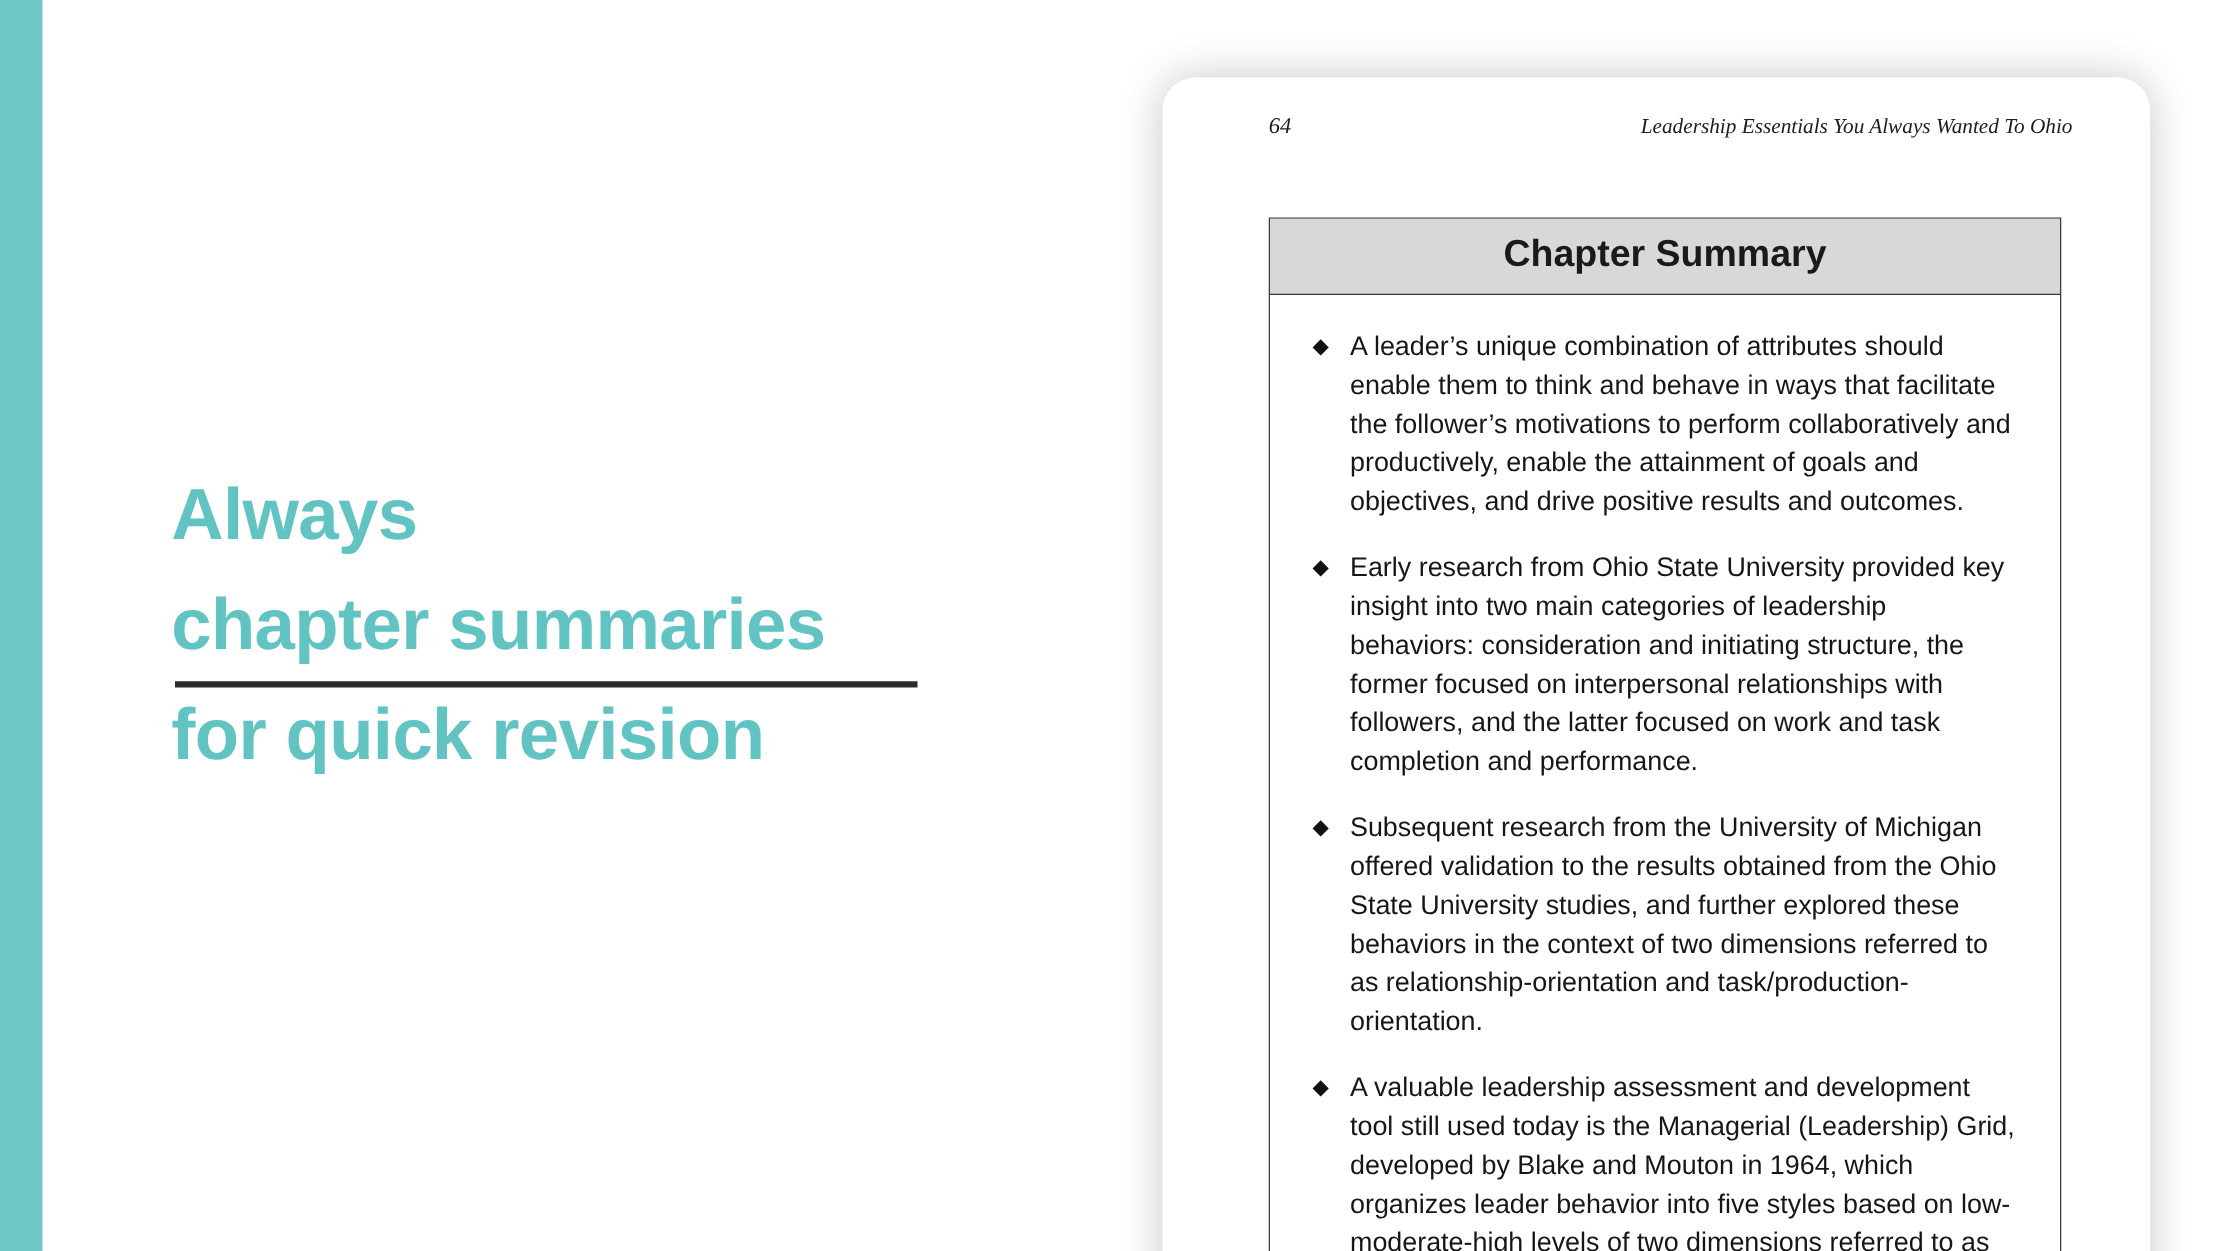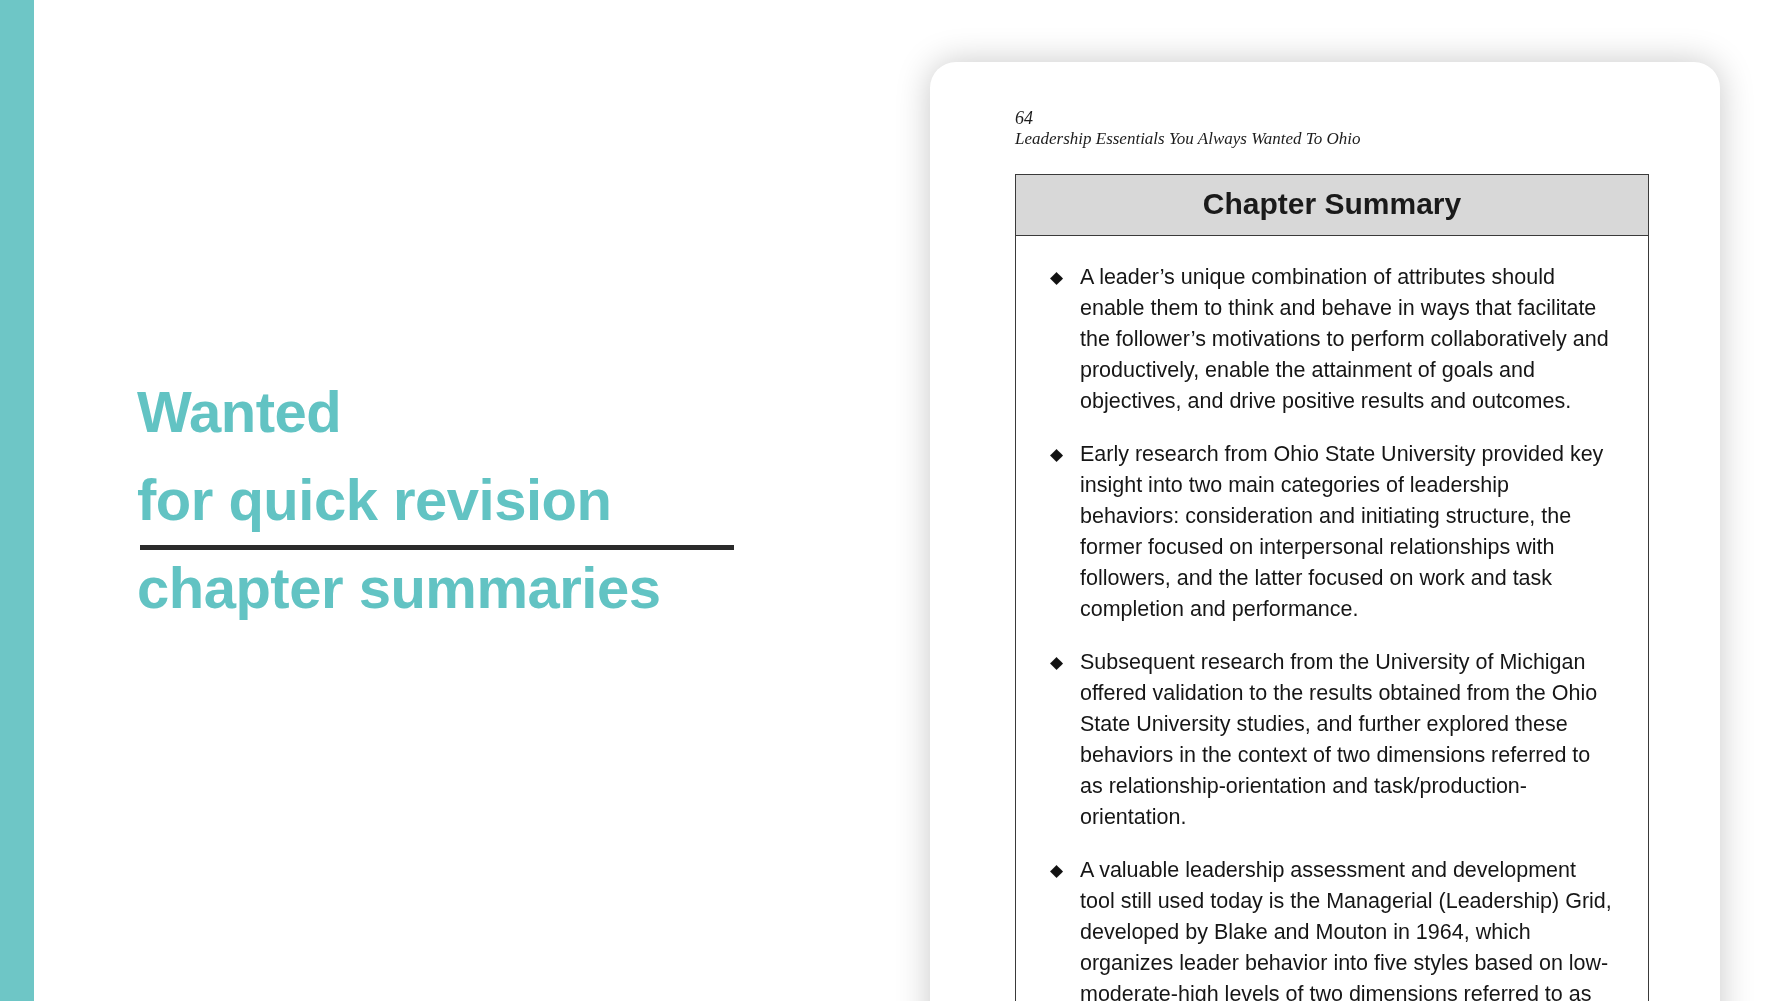--- a/index.html
+++ b/index.html
@@ -64,31 +64,30 @@
   .page {
     position: absolute;
     left: 0;
     top: 0;
     width: 790px;
     height: 1040px;
     padding: 0;
   }
   .running-head {
     position: absolute;
-    top: 46px;
+    top: 28px;
     left: 85px;
     right: 62px;
     display: flex;
     justify-content: space-between;
     align-items: baseline;
     font-family: "Liberation Serif", serif;
     font-style: italic;
     font-size: 17px;
     color: #1c1c1c;
-    flex-direction: column;
   }
   .folio {
     font-family: "Liberation Serif", serif;
     font-style: italic;
     font-size: 18px;
   }
 
   .summary-box {
     position: absolute;
     left: 85px;
@@ -134,23 +133,23 @@
     color: #161616;
     text-align: left;
   }
 </style>
 </head>
 <body>
 
 <div class="accent-bar"></div>
 
 <div class="promo">
-  <div class="promo-line">Wanted</div>
+  <div class="promo-line">Always</div>
+  <div class="promo-line">chapter summaries</div>
   <div class="promo-line">for quick revision</div>
-  <div class="promo-line">chapter summaries</div>
 </div>
 <div class="promo-rule"></div>
 
 <div class="device">
   <div class="page">
 
     <div class="running-head">
       <span class="folio">64</span>
       <span>Leadership Essentials You Always Wanted To Ohio</span>
     </div>

